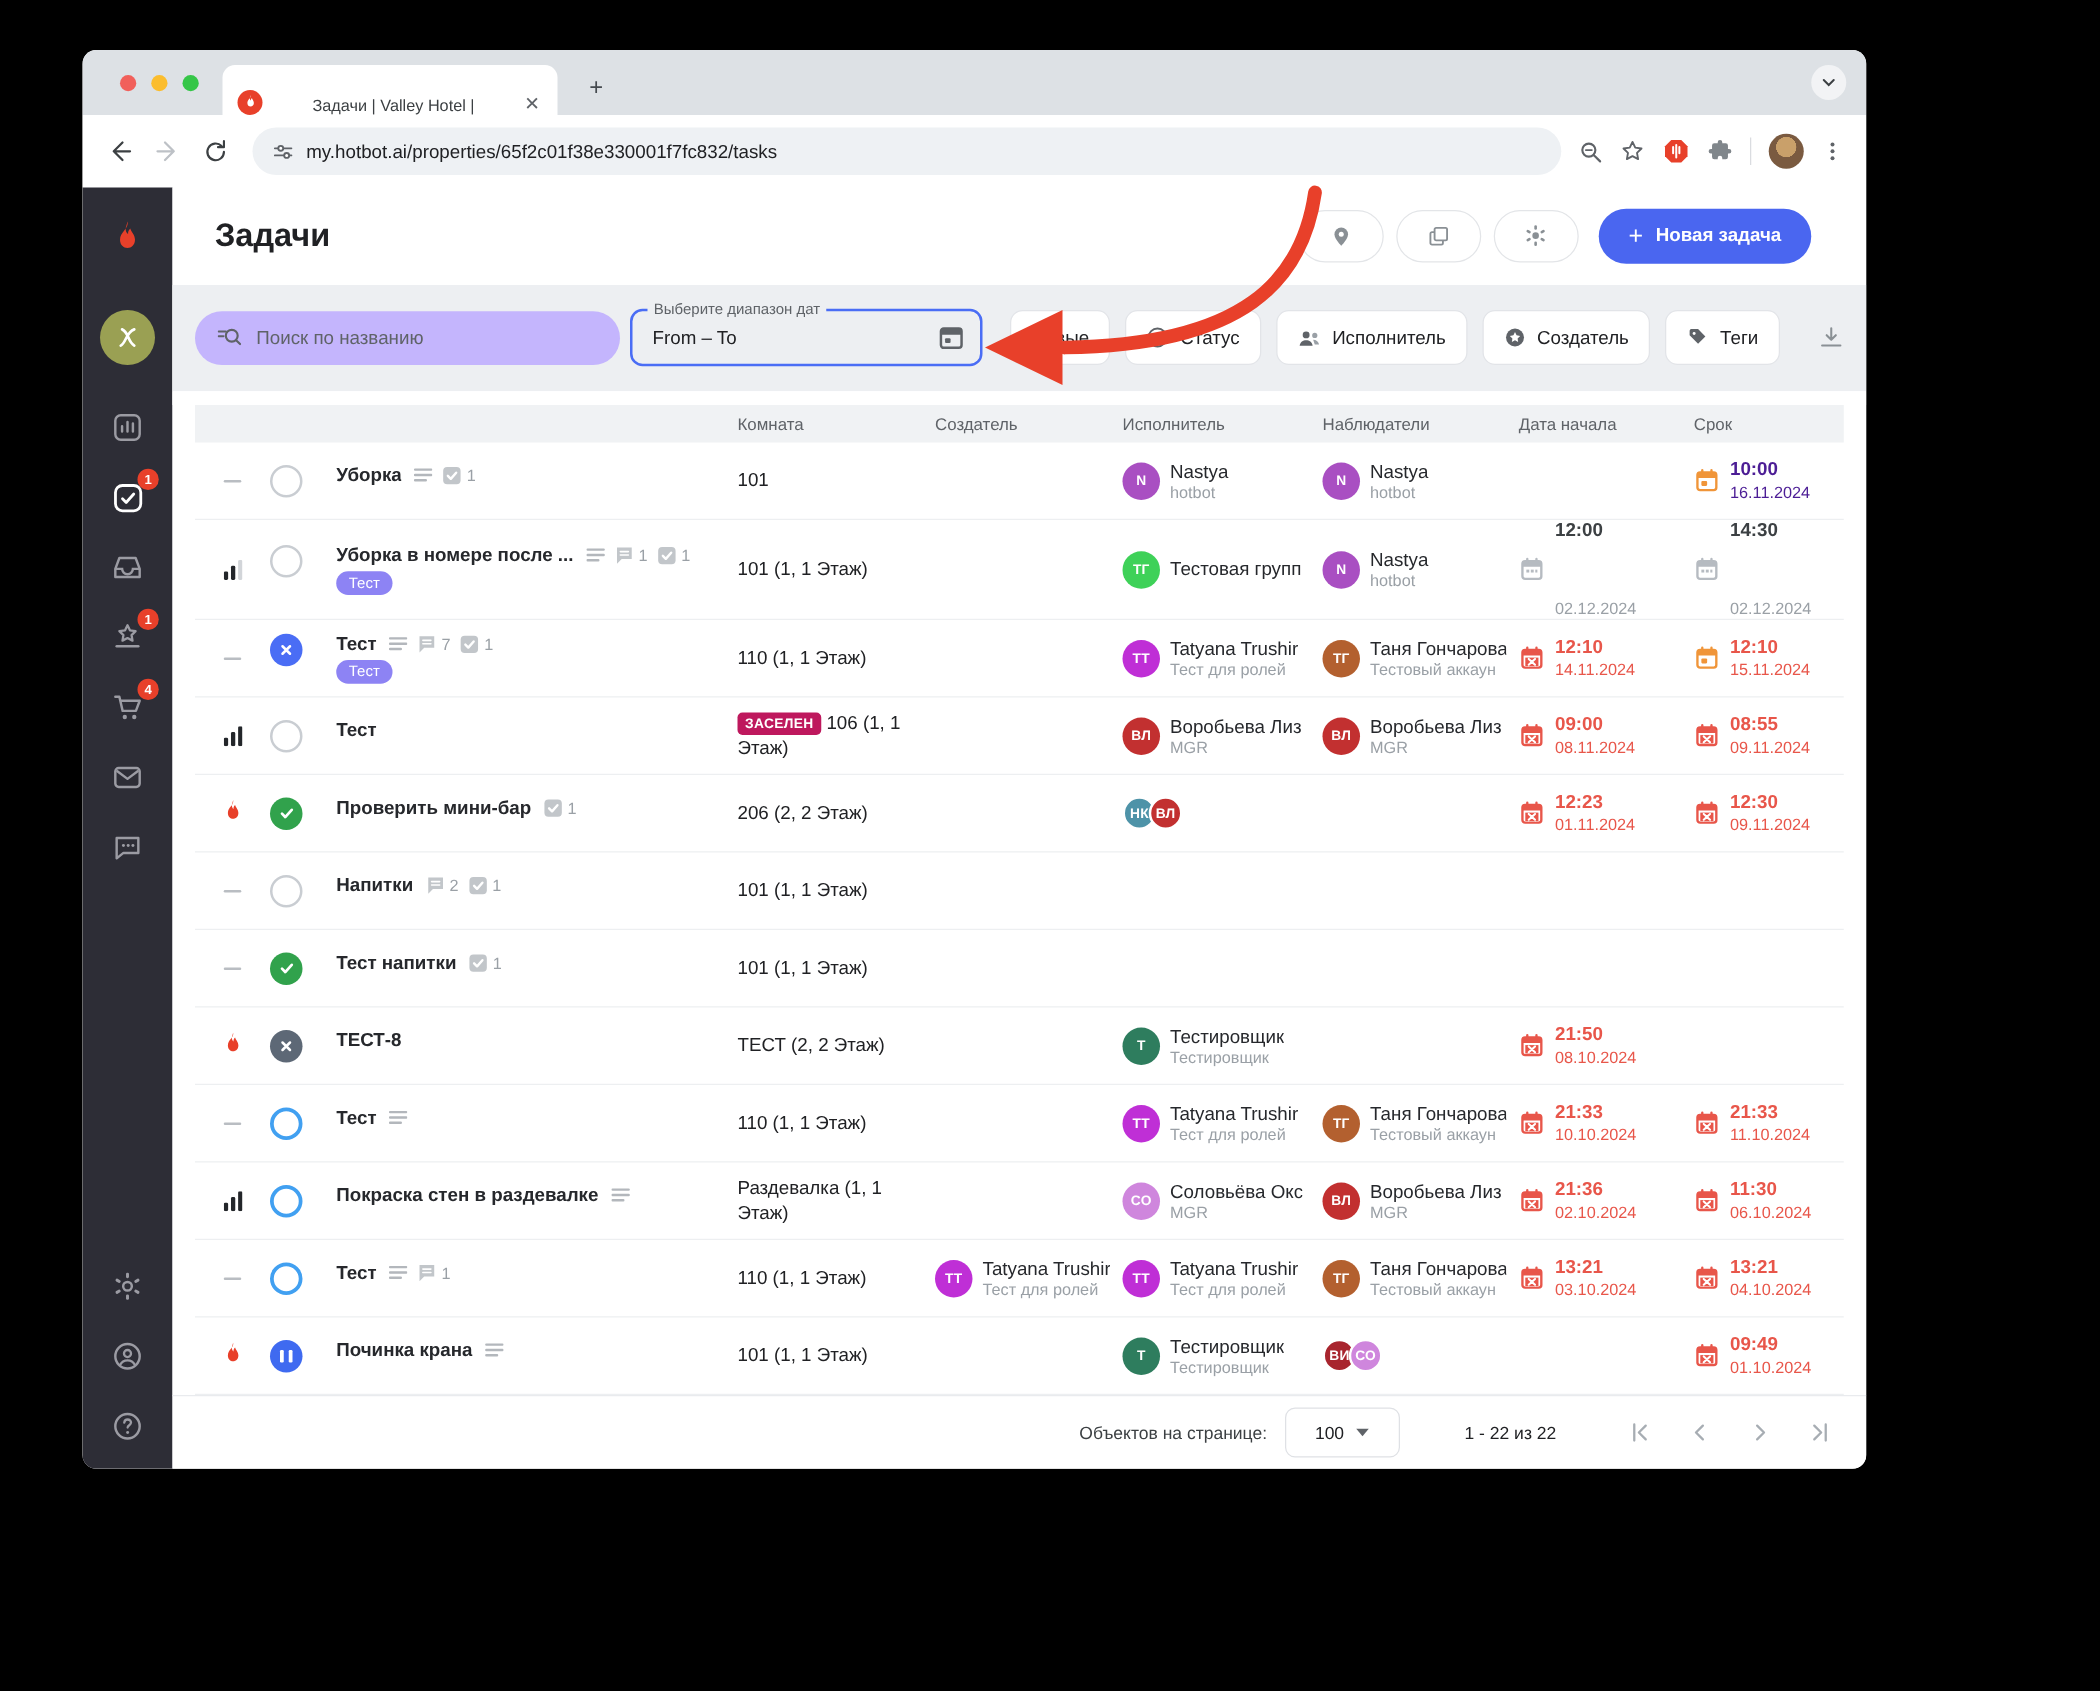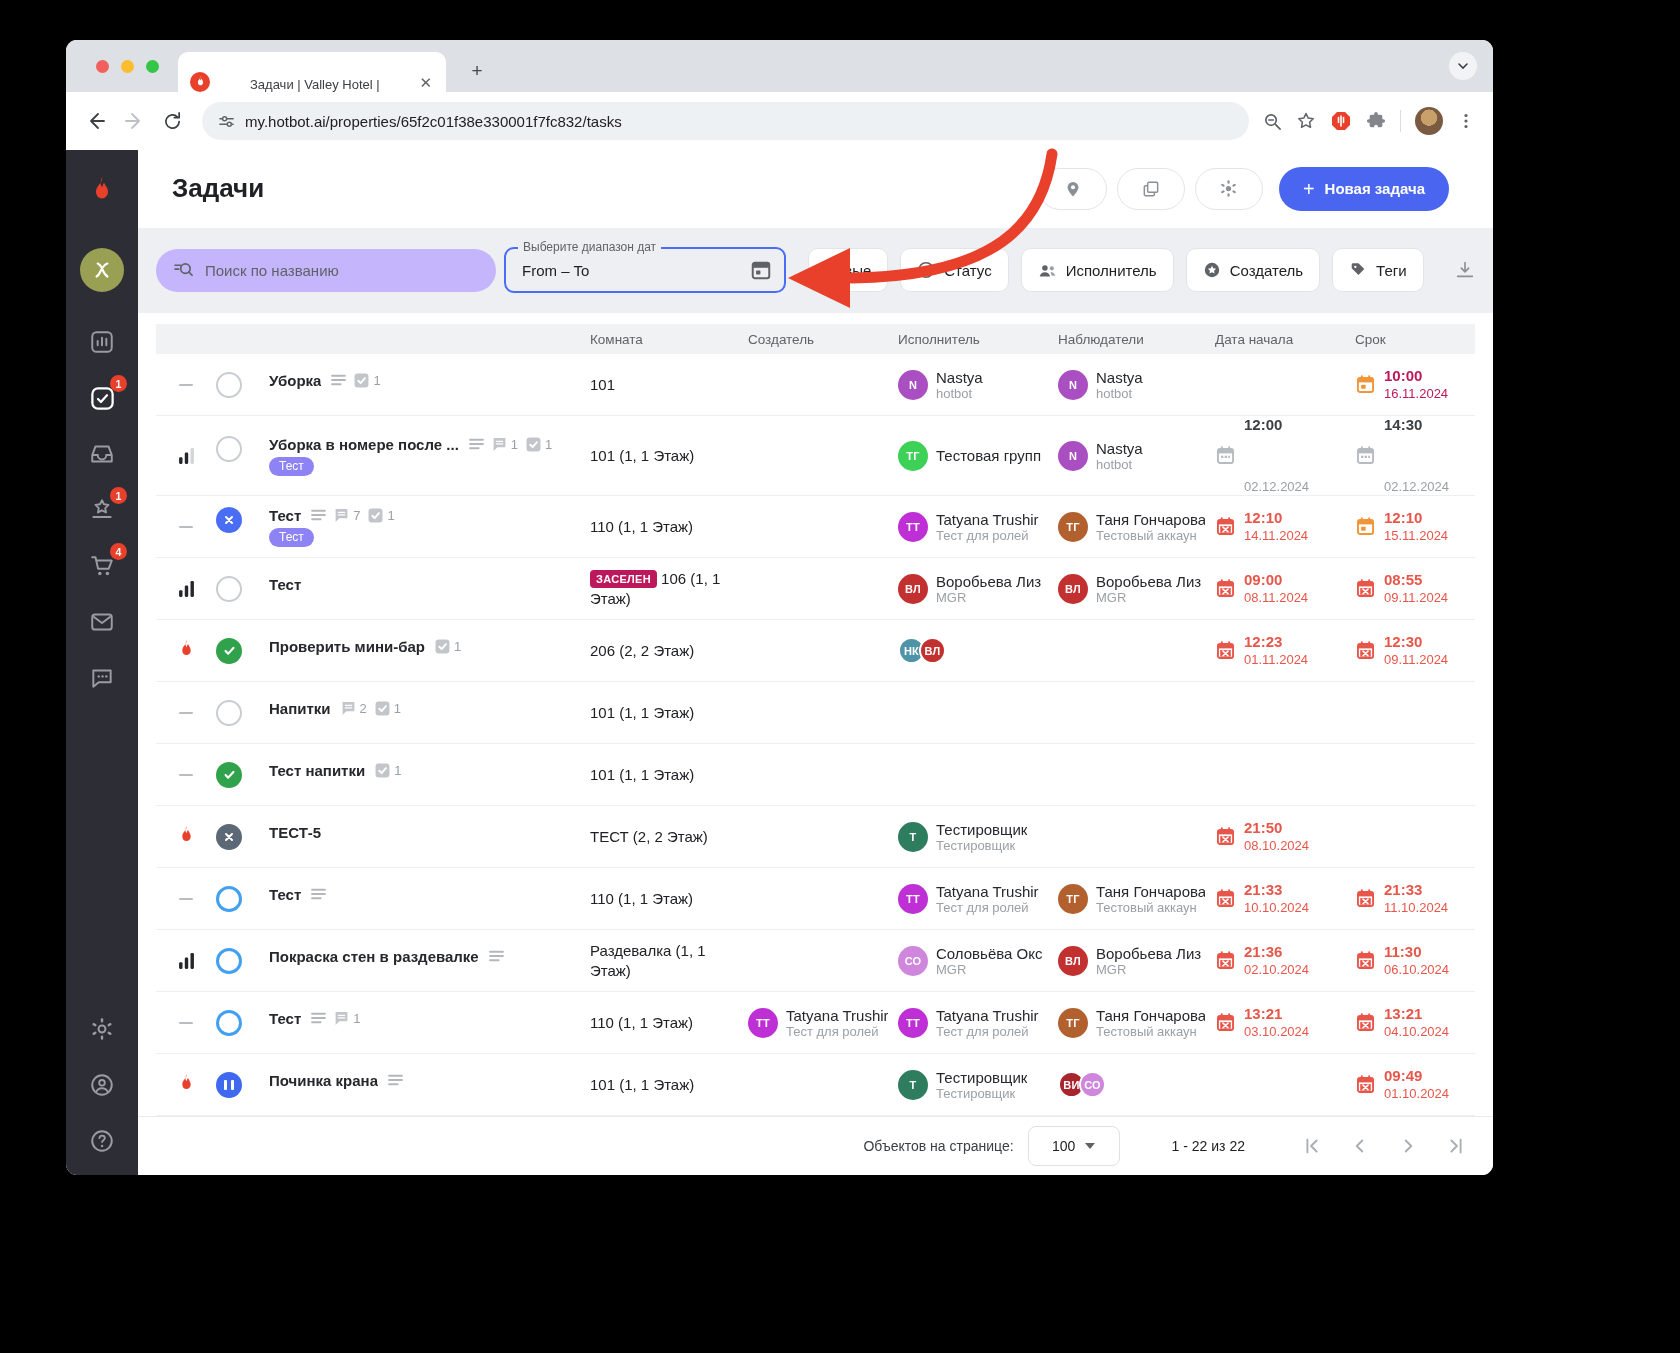--- a/index.html
+++ b/index.html
@@ -115,21 +115,21 @@
   .st-cblue { background:#4a6df5; }
   .st-cslate { background:#5d6876; }
   .st-prog { border:3px solid #41a0f1; }
   .st-pause { background:#3f6af0; }
   .st-pause i { width:3px; height:10px; background:#fff; margin:0 2px; border-radius:1px; }
   .pri-dash { width:14px; height:2.5px; background:#b9bdc2; border-radius:2px; }
   .dcell { display:flex; align-items:center; gap:8px; }
   .dtime { font-size:15px; font-weight:bold; line-height:1.25; }
   .ddate { font-size:13px; line-height:1.25; }
   .dt-red .dtime,.dt-red .ddate { color:#e8564a; }
-  .dt-orange .dtime,.dt-orange .ddate { color:#be185d; }
+  .dt-orange .dtime,.dt-orange .ddate { color:#4c1d95; }
   .dt-dark .dtime { color:#3c4043; } .dt-dark .ddate { color:#9aa0a6;margin-top:44px; }
 
   
   .tfoot { margin-top:auto; height:62px; border-top:1px solid #e9ebee; display:flex; align-items:center;
            justify-content:flex-end; padding-right:26px; }
   .pp-label { font-size:14px; color:#3c4043; }
   .pp-select { margin-left:14px; height:40px; width:92px; border:1px solid #dfe1e5; border-radius:8px; background:#fff;
                display:flex; align-items:center; justify-content:center; gap:10px; font-size:14px; color:#202124; }
   .pp-caret { width:0; height:0; border-left:5px solid transparent; border-right:5px solid transparent; border-top:6px solid #5f6368; }
   .pp-range { margin-left:52px; font-size:14px; color:#202124; }
@@ -880,21 +880,21 @@
             <div class="cell c-main">
               <span style="display:flex">
                 <span class="st st-cslate">
                   <svg width="12" height="12" viewBox="0 0 12 12">
                     <path d="M3 3l6 6M9 3l-6 6" stroke="#fff" stroke-width="2" stroke-linecap="round"></path>
                   </svg>
                 </span>
               </span>
               <div class="t-block">
                 <div class="t-line">
-                  <span class="t-title">ТЕСТ-5</span>
+                  <span class="t-title">ТЕСТ-8</span>
                 </div>
               </div>
             </div>
             <div class="cell c-room">ТЕСТ (2, 2 Этаж)</div>
             <div class="cell"></div>
             <div class="cell">
               <div class="pcell">
                 <span class="av" style="width:30px;height:30px;background:#2e7d5e">Т</span>
                 <div class="pnames">
                   <div class="pname">Тестировщик</div>

